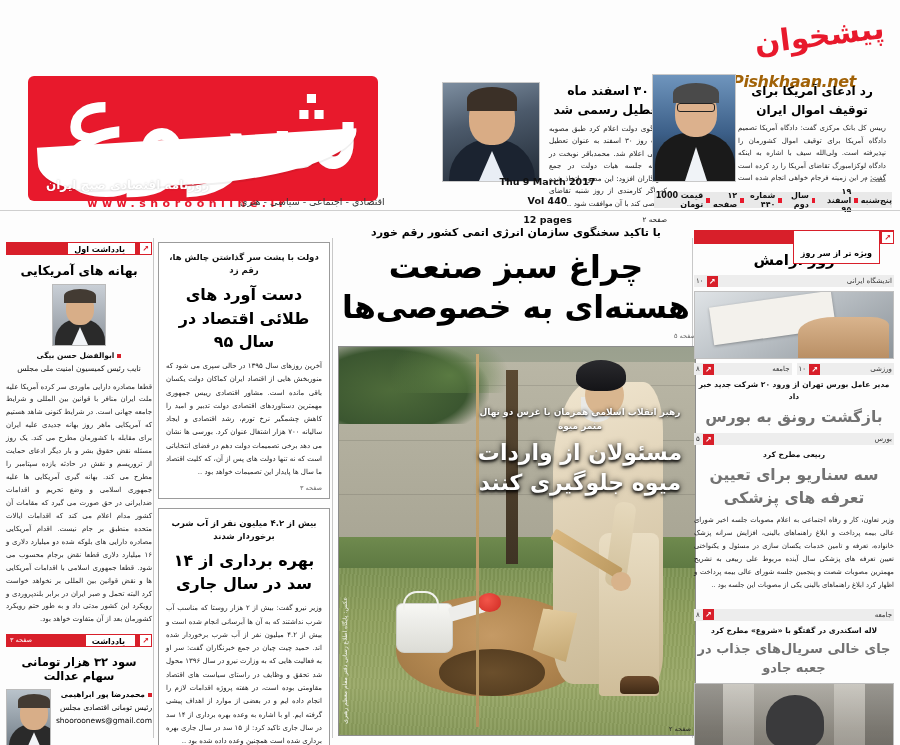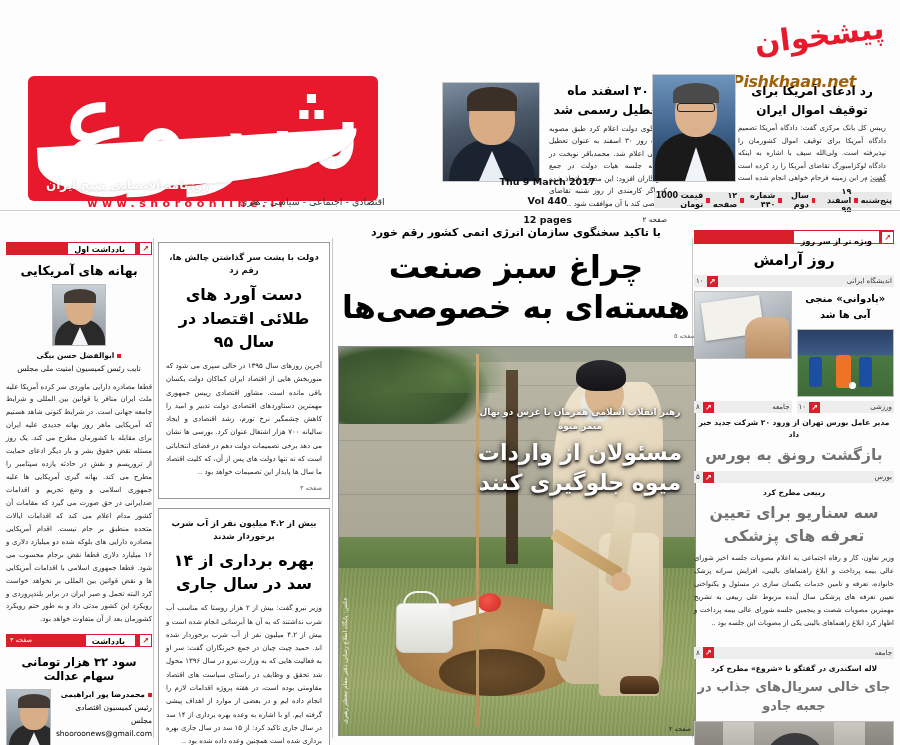--- a/index.html
+++ b/index.html
@@ -338,21 +338,21 @@
   
   .col-right {
     position: absolute; right: 6px; top: 8px; width: 200px; height: 515px;
     direction: rtl;
   }
   .rbar {
     position: relative; height: 14px; background: #d81f2a; margin-bottom: 4px;
   }
   .rbar .rlabel {
     position: absolute; right: 14px; top: 0; height: 14px; line-height: 14px;
-    background:#fff; border:1px solid #d81f2a; padding: 4px 7px;
+    background:#fff; border:1px solid #d81f2a; padding: 16px 7px;
     font-size: 8px; font-weight: bold; color:#000;
   }
   .rbar .rmark {
     position: absolute; right: 1px; top: 1.5px; width: 11px; height: 11px;
     background:#fff; color:#d81f2a; font-size:8px; line-height:11px;
     text-align:center; font-weight:bold;
   }
   .r-lead {
     font-size: 15px; font-weight: bold; text-align: center; color: #000;
     margin: 7px 0 6px;
@@ -502,21 +502,21 @@
 
       <div class="sec-bar" style="margin-top:8px;">
         <span class="sec-mark">↗</span>
         <span class="sec-label">یادداشت</span>
         <span class="sec-pg">صفحه ۳</span>
       </div>
       <div class="op-title" style="font-size:11.5px;">سود ۳۲ هزار تومانی سهام عدالت</div>
       <div class="op-row">
         <div class="txt">
           <span class="bullet-sq"></span><span class="nm" style="font-weight:bold">محمدرضا پور ابراهیمی</span><br>
-          <span>رئیس کمیسیون اقتصادی مجلس</span><br>
+          <span>رئیس تومانی اقتصادی مجلس</span><br>
           <span class="ml">shooroonews@gmail.com</span>
         </div>
         <div class="op-photo p2" style="margin:0;">
           <div class="b"></div>
             <div class="s"></div>
             <div class="f"></div>
             <div class="h"></div>
         </div>
       </div>
 
@@ -593,29 +593,20 @@
       <div class="tagrow">
         <span class="cat">اندیشگاه ایرانی</span>
         <span class="pg">
           <span class="pgicon">↗</span>
           <span>۱۰</span>
         </span>
       </div>
 
       <div class="twin">
         <div>
-          <div class="twin-title">«پادوانی» منجی آبی ها شد</div>
-          <div class="twin-photo soccer">
-            <div class="p1"></div>
-              <div class="p2"></div>
-              <div class="p3"></div>
-              <div class="ball"></div>
-          </div>
-        </div>
-        <div>
           <div class="twin-photo paper-shot">
             <div class="sheet"></div>
               <div class="hand2"></div>
           </div>
         </div>
       </div>
 
       <div class="twin" style="margin-top:4px;">
         <div class="tagrow">
           <span class="cat">ورزشی</span>

